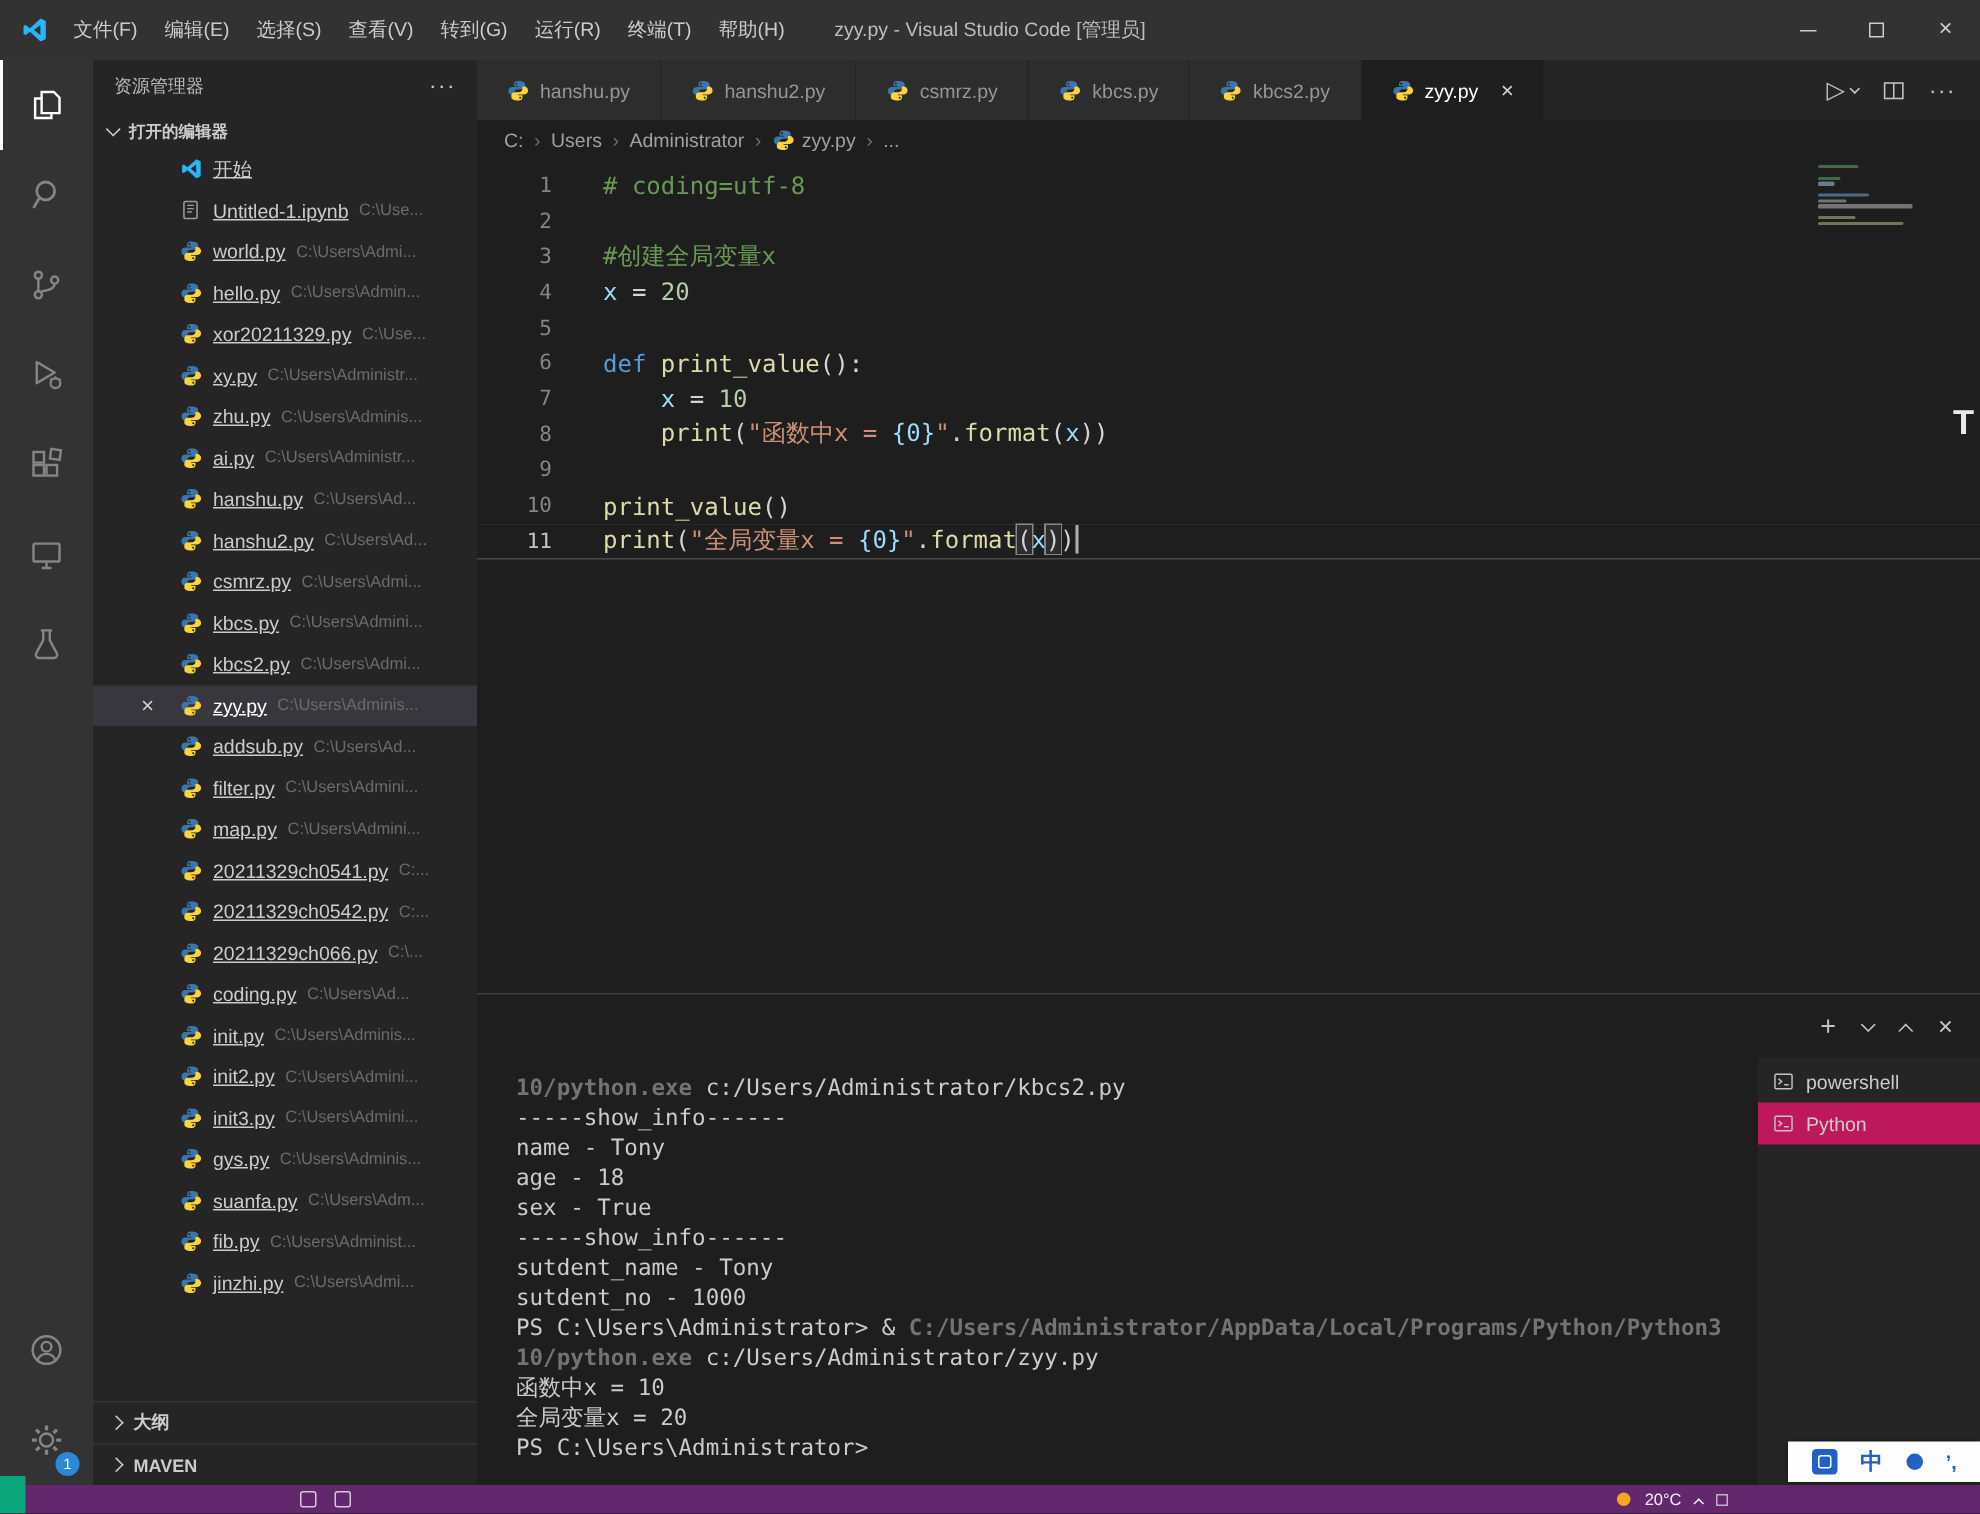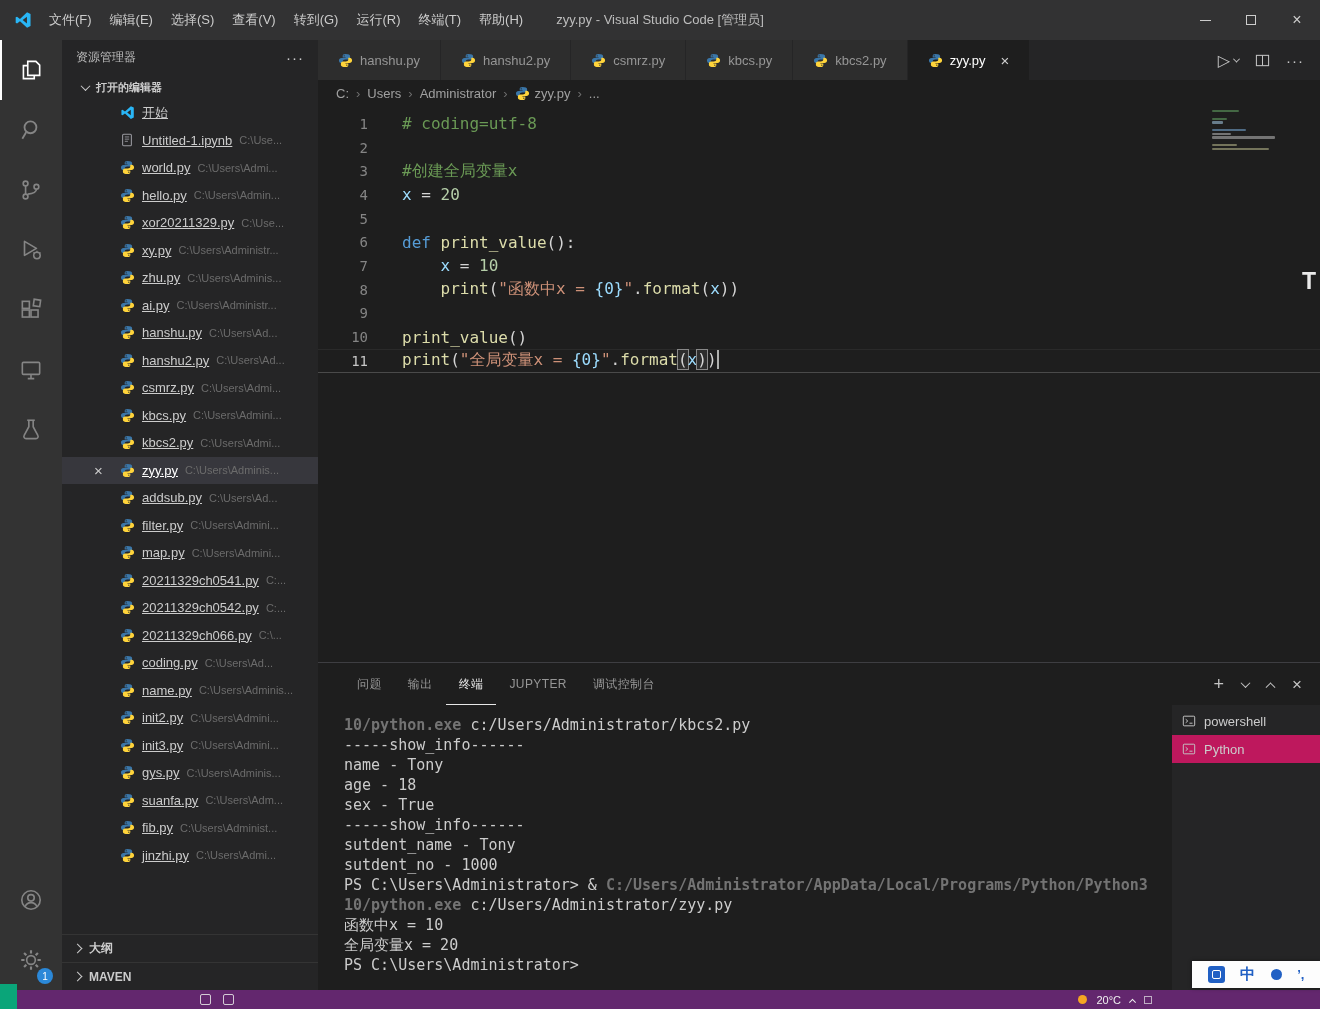--- a/index.html
+++ b/index.html
@@ -25,21 +25,21 @@
   .activitybar { width:62px; background:#333333; display:flex; flex-direction:column; align-items:stretch; flex:0 0 auto; }
   .act-icon { height:60px; display:flex; align-items:center; justify-content:center; color:#858585; position:relative; }
   .act-icon.active { color:#ffffff; box-shadow:inset 2px 0 0 #ffffff; }
   .act-spacer { flex:1; }
   .badge { position:absolute; right:9px; bottom:6px; width:16px; height:16px; border-radius:50%; background:#2b88d8; color:#fff; font-size:10px; display:flex; align-items:center; justify-content:center; }
 
   
   .sidebar { width:256px; background:#252526; display:flex; flex-direction:column; flex:0 0 auto; font-size:13px; min-height:0; }
   .sidebar-header { height:35px; display:flex; align-items:center; padding:0 14px; font-size:12px; color:#bbbbbb; flex:0 0 auto; }
   .sidebar-more { margin-left:auto; font-size:15px; letter-spacing:1px; color:#cccccc; }
-  .oe-header { height:24px; display:flex; align-items:center; gap:7px; padding-left:20px; font-weight:bold; font-size:11px; color:#cccccc; flex:0 0 auto; }
+  .oe-header { height:24px; display:flex; align-items:center; gap:7px; padding-left:10px; font-weight:bold; font-size:11px; color:#cccccc; flex:0 0 auto; }
   .file-list { flex:0 0 auto; overflow:hidden; }
   .file-row { height:27.5px; display:flex; align-items:center; padding-left:32px; white-space:nowrap; overflow:hidden; }
   .file-row.selected { background:#37373d; }
   .row-close { width:26px; flex:0 0 auto; color:#cccccc; font-size:15px; line-height:1; }
   .file-icon { width:22px; flex:0 0 auto; display:flex; align-items:center; }
   .file-name { color:#cccccc; margin-right:7px;text-decoration:underline; }
   .file-row.selected .file-name { color:#ffffff; }
   .file-path { color:#6b6b6b; font-size:11px; overflow:hidden; text-overflow:ellipsis; }
   .bottom-sections { margin-top:auto; flex:0 0 auto; }
   .section-row { height:28px; display:flex; align-items:center; gap:8px; padding-left:12px; font-weight:bold; font-size:12px; color:#cccccc; border-top:1px solid rgba(80,80,80,.35); }
@@ -477,21 +477,21 @@
             <span class="file-path">C:\Users\Ad...</span>
           </div>
           <div class="file-row">
             <span class="row-close"></span>
             <span class="file-icon">
               <svg viewBox="0 0 16 16" width="15" height="15">
                 <path fill="#3a76a8" d="M7.9 1C5.6 1 5 2 5 3.3v1.5h3.1v.6H3.7C2.2 5.4 1 6.4 1 8.1s1.2 2.9 2.7 2.9H5V9.4C5 7.9 6.2 7 7.7 7h2.9c1.3 0 2.3-1 2.3-2.3V3.3C12.9 2 11.4 1 7.9 1zM6.6 2.3c.4 0 .7.3.7.7s-.3.7-.7.7-.7-.3-.7-.7.3-.7.7-.7z"></path>
                 <path fill="#ffd43b" d="M8.1 15c2.3 0 2.9-1 2.9-2.3v-1.5H7.9v-.6h4.4c1.5 0 2.7-1 2.7-2.7S13.8 5 12.3 5H11v1.6C11 8.1 9.8 9 8.3 9H5.4C4.1 9 3.1 10 3.1 11.3v1.4C3.1 14 4.6 15 8.1 15zm1.3-1.3c-.4 0-.7-.3-.7-.7s.3-.7.7-.7.7.3.7.7-.3.7-.7.7z"></path>
               </svg>
             </span>
-            <span class="file-name">name.py</span>
+            <span class="file-name">init.py</span>
             <span class="file-path">C:\Users\Adminis...</span>
           </div>
           <div class="file-row">
             <span class="row-close"></span>
             <span class="file-icon">
               <svg viewBox="0 0 16 16" width="15" height="15">
                 <path fill="#3a76a8" d="M7.9 1C5.6 1 5 2 5 3.3v1.5h3.1v.6H3.7C2.2 5.4 1 6.4 1 8.1s1.2 2.9 2.7 2.9H5V9.4C5 7.9 6.2 7 7.7 7h2.9c1.3 0 2.3-1 2.3-2.3V3.3C12.9 2 11.4 1 7.9 1zM6.6 2.3c.4 0 .7.3.7.7s-.3.7-.7.7-.7-.3-.7-.7.3-.7.7-.7z"></path>
                 <path fill="#ffd43b" d="M8.1 15c2.3 0 2.9-1 2.9-2.3v-1.5H7.9v-.6h4.4c1.5 0 2.7-1 2.7-2.7S13.8 5 12.3 5H11v1.6C11 8.1 9.8 9 8.3 9H5.4C4.1 9 3.1 10 3.1 11.3v1.4C3.1 14 4.6 15 8.1 15zm1.3-1.3c-.4 0-.7-.3-.7-.7s.3-.7.7-.7.7.3.7.7-.3.7-.7.7z"></path>
               </svg>
             </span>
@@ -722,27 +722,20 @@
             <div class="mm-bar" style="width: 19px; background: rgb(138, 138, 138);"></div>
             <div class="mm-bar" style="width: 62.7px; background: rgb(138, 138, 138);"></div>
             <div class="mm-bar empty"></div>
             <div class="mm-bar" style="width: 24.7px; background: rgb(138, 138, 106);"></div>
             <div class="mm-bar" style="width: 57px; background: rgb(138, 138, 106);"></div>
           </div>
       </div>
 
       <div class="panel">
         <div class="panel-header">
-          <div class="panel-tabs" id="panel-tabs">
-              <span class="panel-tab">问题</span>
-              <span class="panel-tab">输出</span>
-              <span class="panel-tab active">终端</span>
-              <span class="panel-tab">JUPYTER</span>
-              <span class="panel-tab">调试控制台</span>
-            </div>
           <div class="panel-actions">
             <span class="pa-plus">+</span>
             <span class="chev down"></span>
             <span class="chev up"></span>
             <span class="pa-close">×</span>
           </div>
         </div>
         <div class="panel-body">
           <div class="terminal" id="terminal"><div class="t-line"><span class="t-ty">10/python.exe</span><span class="t-fg"> c:/Users/Administrator/kbcs2.py</span></div><div class="t-line"><span class="t-fg">-----show_info------</span></div><div class="t-line"><span class="t-fg">name - Tony</span></div><div class="t-line"><span class="t-fg">age - 18</span></div><div class="t-line"><span class="t-fg">sex - True</span></div><div class="t-line"><span class="t-fg">-----show_info------</span></div><div class="t-line"><span class="t-fg">sutdent_name - Tony</span></div><div class="t-line"><span class="t-fg">sutdent_no - 1000</span></div><div class="t-line"><span class="t-fg">PS C:\Users\Administrator&gt; &amp; </span><span class="t-ty">C:/Users/Administrator/AppData/Local/Programs/Python/Python3</span></div><div class="t-line"><span class="t-ty">10/python.exe</span><span class="t-fg"> c:/Users/Administrator/zyy.py</span></div><div class="t-line"><span class="t-fg">函数中x = 10</span></div><div class="t-line"><span class="t-fg">全局变量x = 20</span></div><div class="t-line"><span class="t-fg">PS C:\Users\Administrator&gt;</span></div></div>
           <div class="terminal-side" id="shells">

